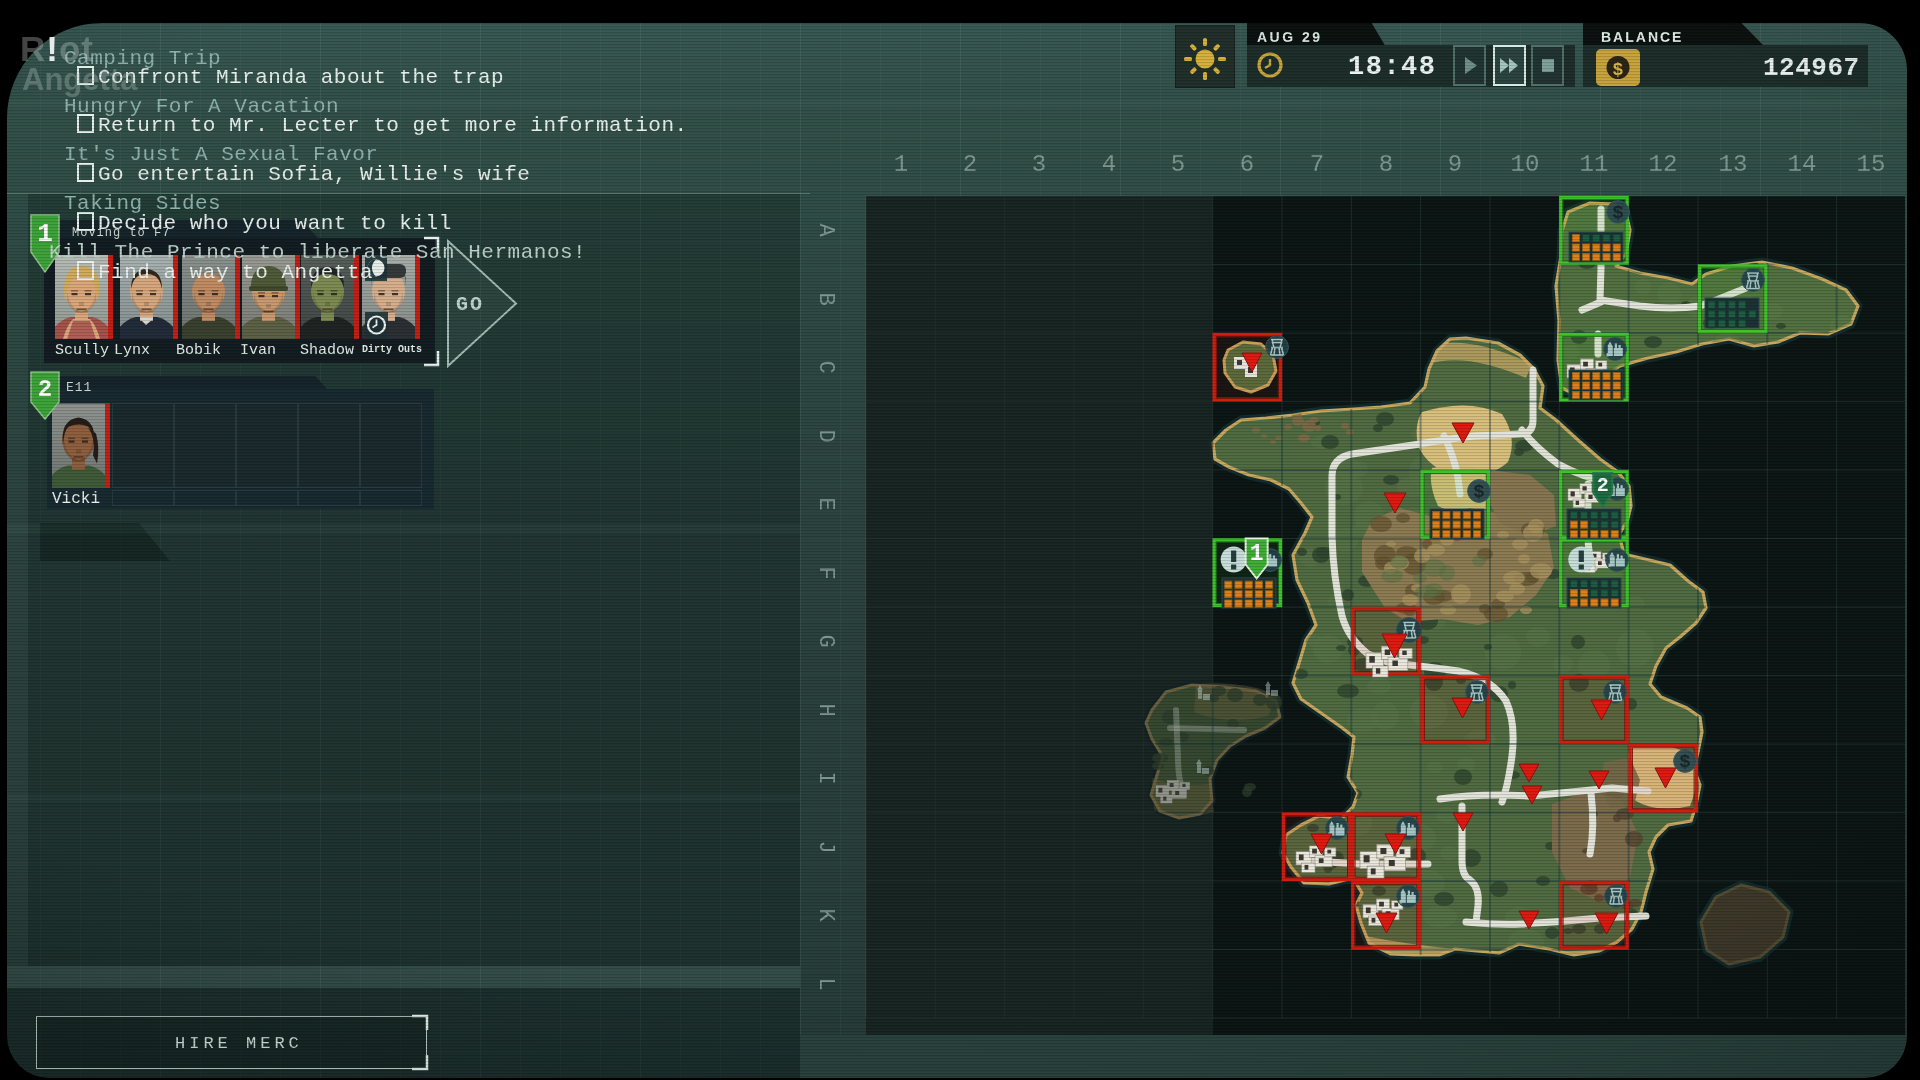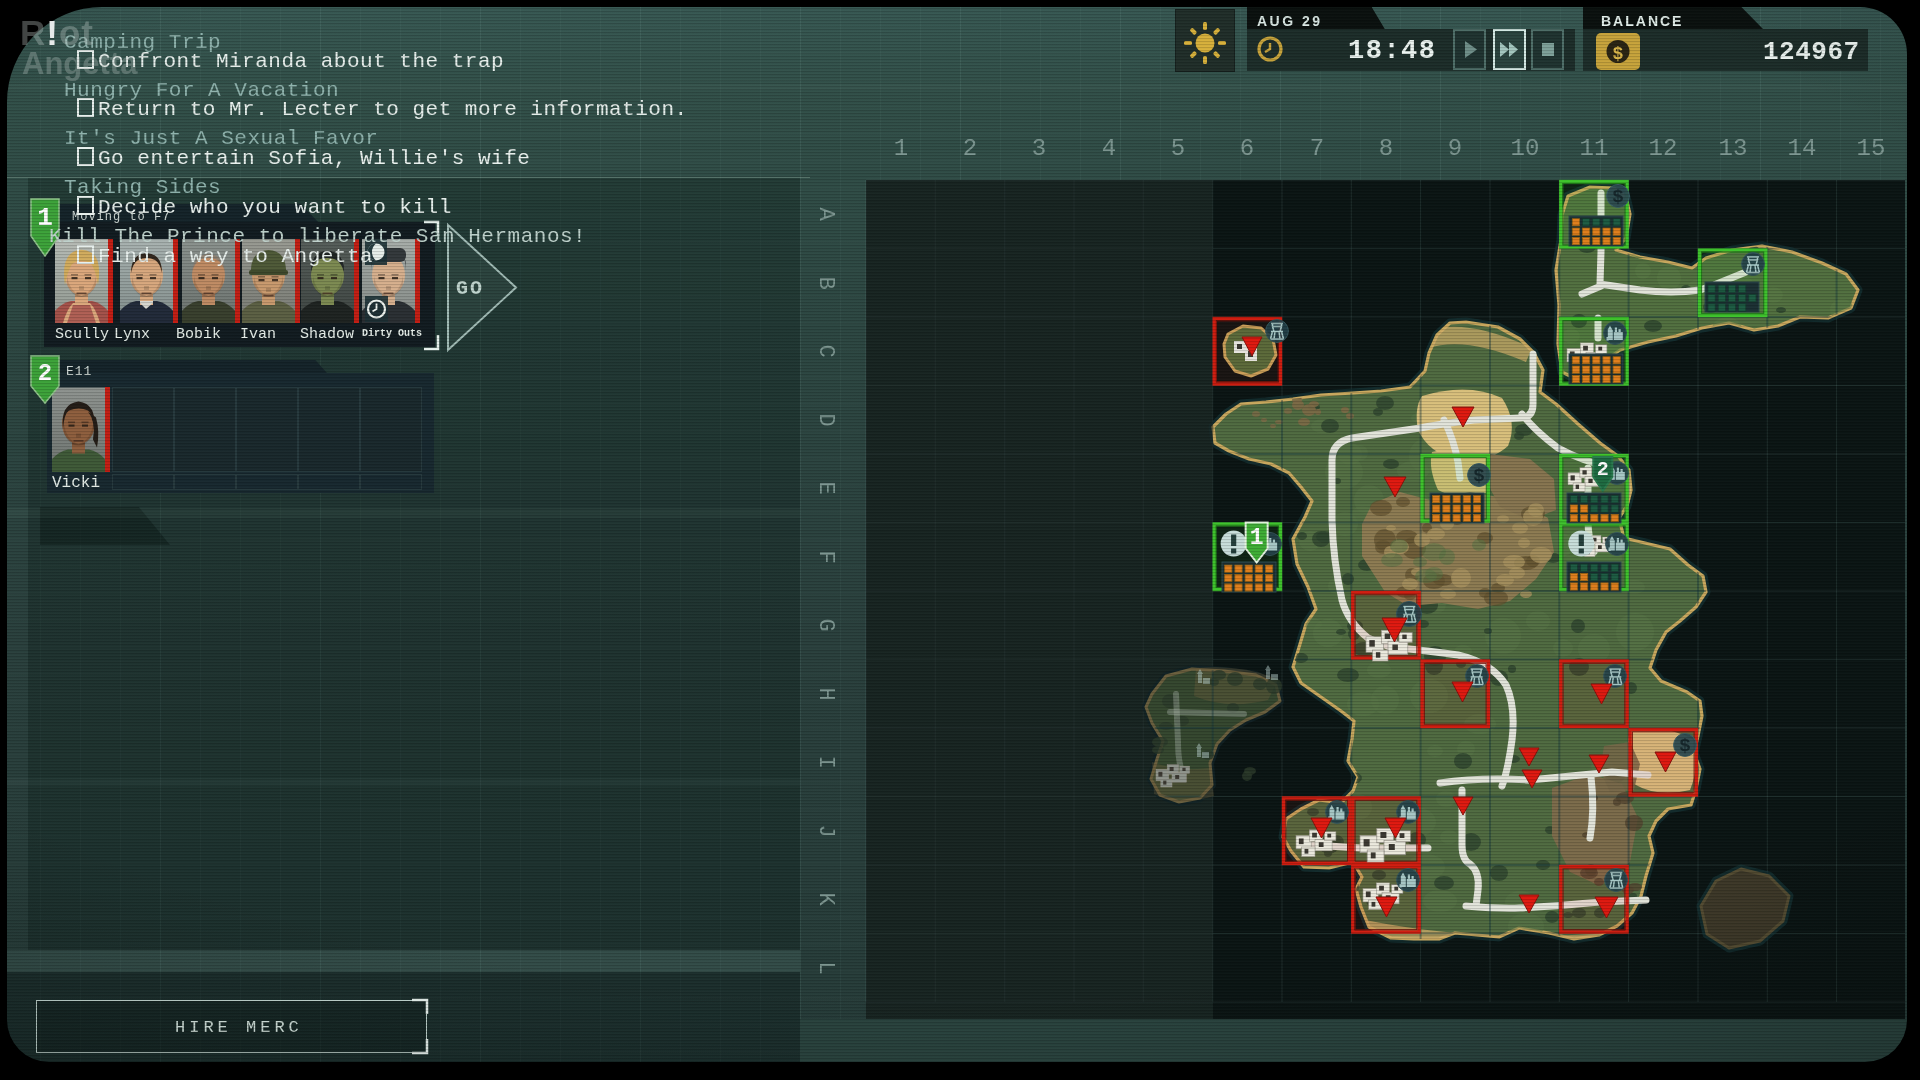--- a/index.html
+++ b/index.html
@@ -1,15 +1,15 @@
 <!DOCTYPE html>
 <html><head><meta charset="utf-8"><style>
 html,body{margin:0;padding:0;background:#000;width:1920px;height:1080px;overflow:hidden}
 #scr{position:absolute;inset:0;font-family:"Liberation Mono",monospace;
- background:linear-gradient(180deg,#385954 0%,#325049 8%,#2d4742 30%,#2a403d 60%,#263c39 100%);}
+ background:linear-gradient(180deg,#385954 0%,#325049 8%,#2d4742 30%,#2a403d 60%,#263c39 100%);margin-top:16px;}
 #scr::before{content:"";position:absolute;inset:0;
  background:repeating-linear-gradient(90deg,rgba(150,205,195,0.05) 0 1px,transparent 1px 40px),
  repeating-linear-gradient(90deg,rgba(170,220,210,0.05) 0 1px,transparent 1px 160px),
  repeating-linear-gradient(0deg,rgba(150,205,195,0.05) 0 1px,transparent 1px 27px);}
 .t{position:absolute;white-space:pre;}
 .qt{font-size:21px;color:#8fb3ad;letter-spacing:0.5px}
 .qo{font-size:21px;color:#e9f1ee;letter-spacing:0.5px}
 .cb{display:inline-block;width:13px;height:15px;border:2.5px solid #e9f1ee;margin-right:4px;vertical-align:-2px}
 .scan{position:absolute;inset:0;pointer-events:none;
  background:repeating-linear-gradient(0deg,rgba(0,0,0,0.15) 0 1px,rgba(255,255,255,0.012) 1px 2px,rgba(0,0,0,0.02) 2px 3px);}

